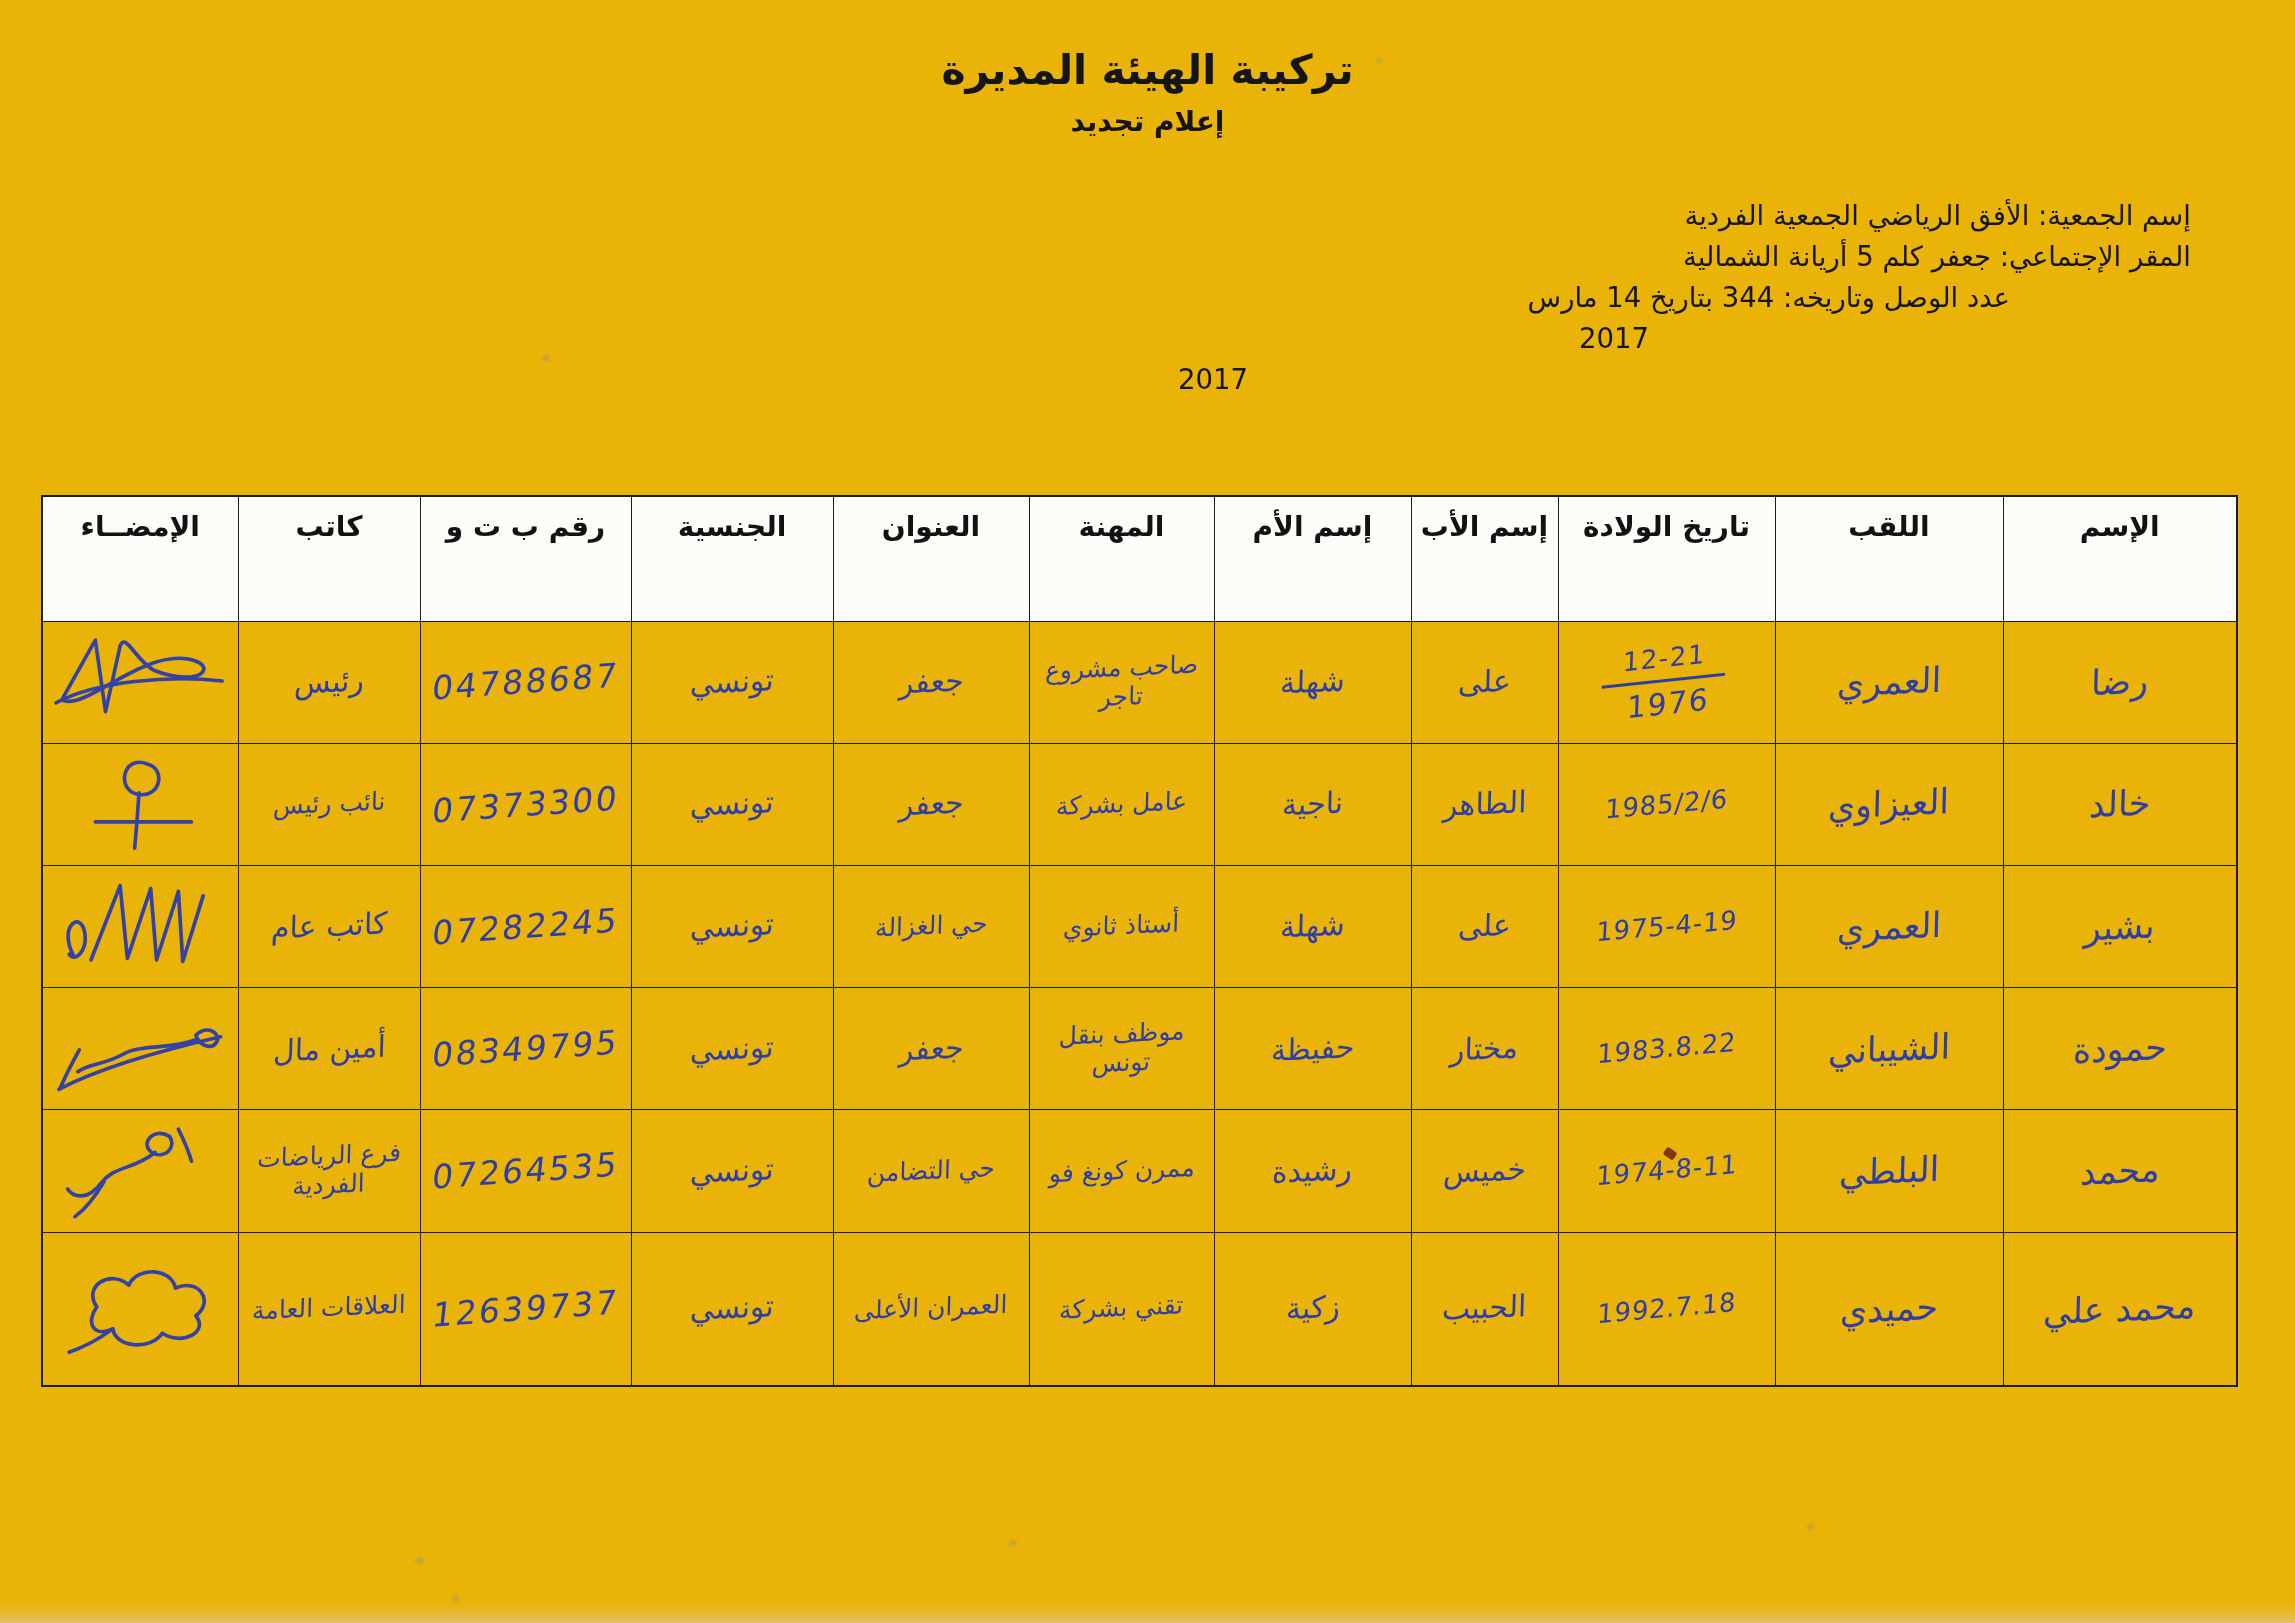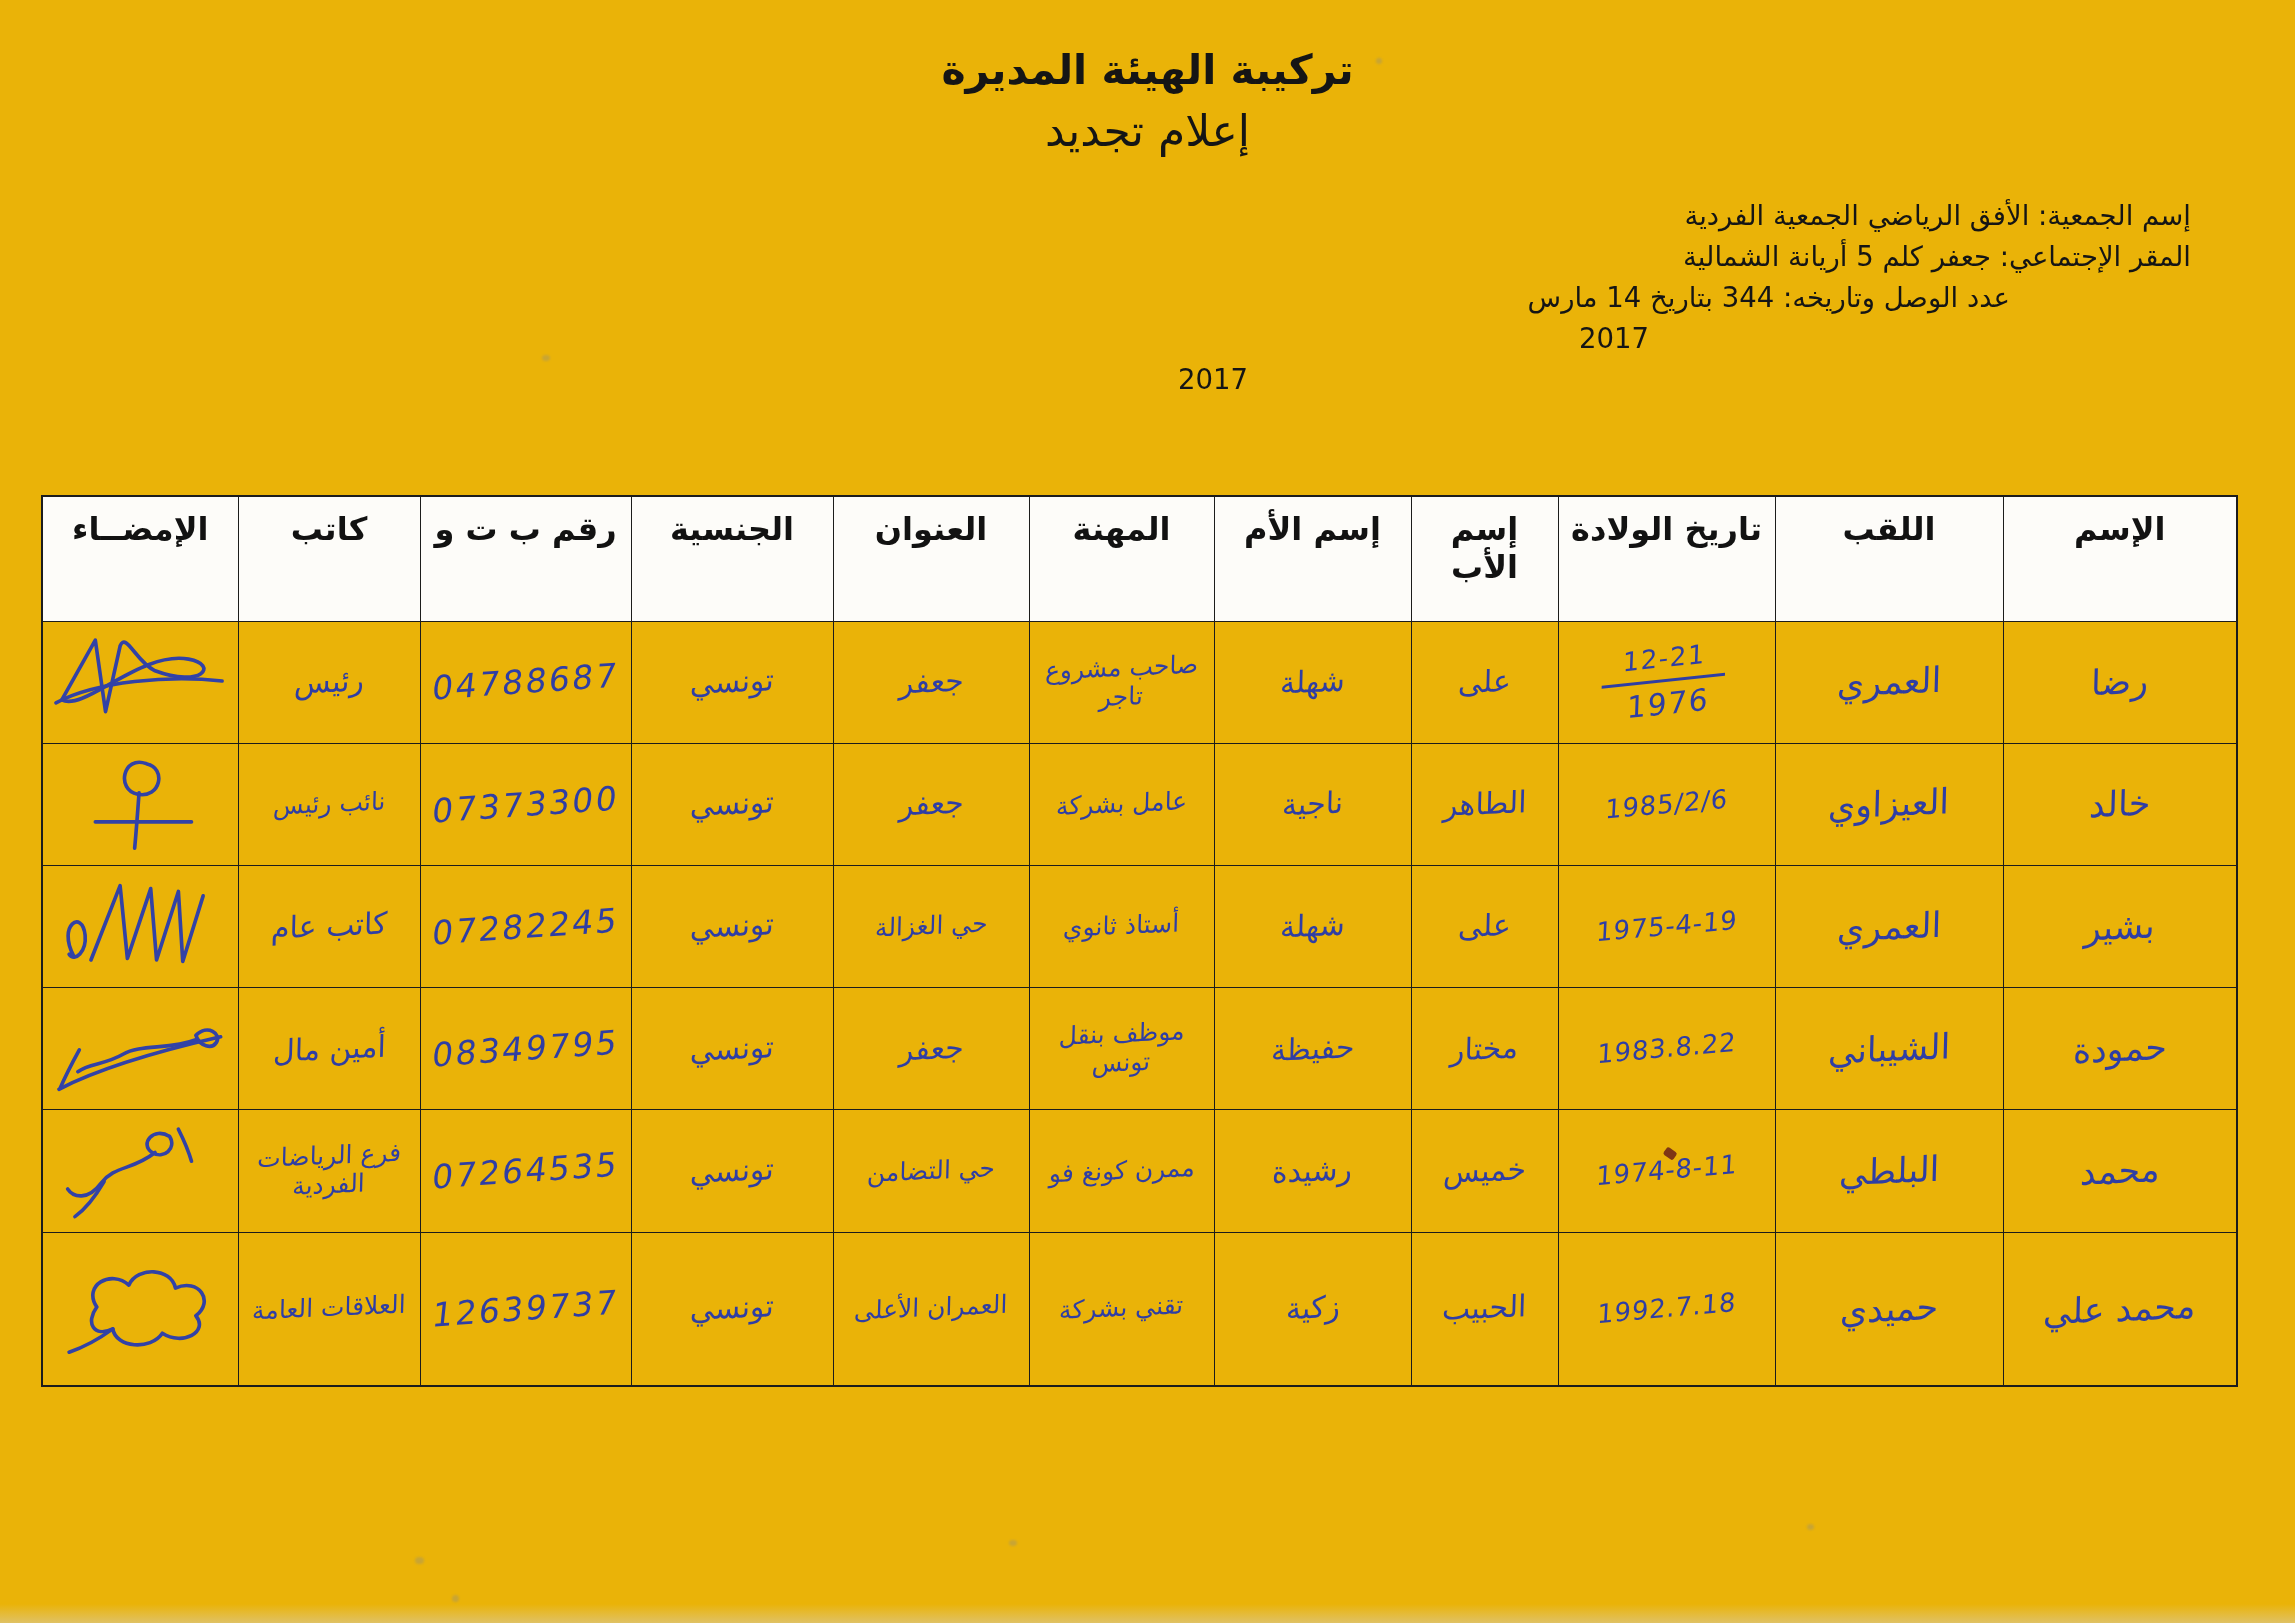--- a/index.html
+++ b/index.html
@@ -7,21 +7,21 @@
     position:relative;
     width:2295px;height:1624px;
     background:#eab308;
     font-family:"DejaVu Sans",sans-serif;
     color:#151515;
     overflow:hidden;
   }
   
   .title-block{position:absolute;top:46px;left:0;width:100%;text-align:center;}
   .doc-title{font-size:41px;font-weight:bold;letter-spacing:0.8px;}
-  .doc-subtitle{font-size:44px;font-weight:normal;margin-top:11px;}
+  .doc-subtitle{font-size:28px;font-weight:bold;margin-top:11px;}
   .info-block{
     position:absolute;top:195px;right:104px;width:1383px;
     text-align:right;font-size:27.5px;line-height:41px;
   }
   .info-line{white-space:nowrap;}
   .info-line .lbl{font-weight:normal;}
   .indent-230{padding-right:181px;}
   .cont-line{white-space:nowrap;}
   .cont-receipt{padding-right:542px;}
   .cont-gazette{padding-right:943px;}
@@ -30,21 +30,21 @@
   table.grid{
     border-collapse:collapse;table-layout:fixed;width:2194px;
     border:2.4px solid #1c1c1c;
   }
   table.grid th,table.grid td{
     border:1.6px solid #1c1c1c;
     vertical-align:middle;text-align:center;
     padding:3.1px 4.7px;overflow:hidden;
   }
   table.grid th{
-    height:108px;font-size:32px;font-weight:bold;color:#121212;
+    height:108px;font-size:28px;font-weight:bold;color:#121212;
     vertical-align:top;padding-top:12.6px;background:#fdfcf9;
   }
   table.grid td{height:115px;}
   tr.r5 td{height:146px;}
   
   .hw{
     display:inline-block;
     color:#2f3ea4;
     transform:rotate(-2.5deg) skewX(-4deg);
     font-size:30px;line-height:1.15;

